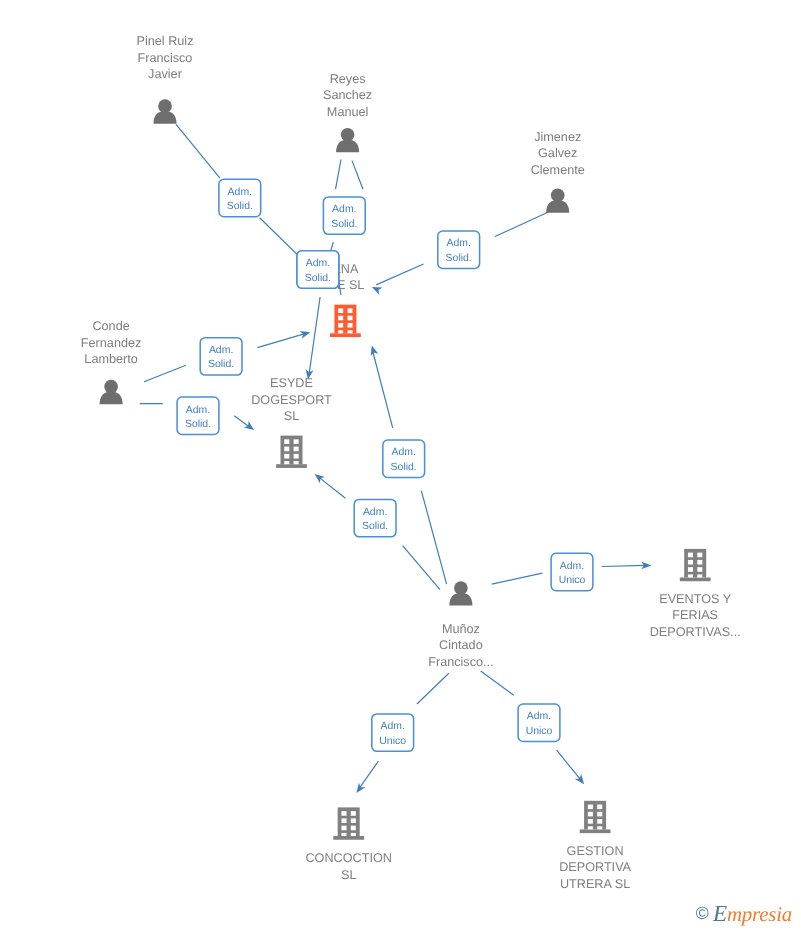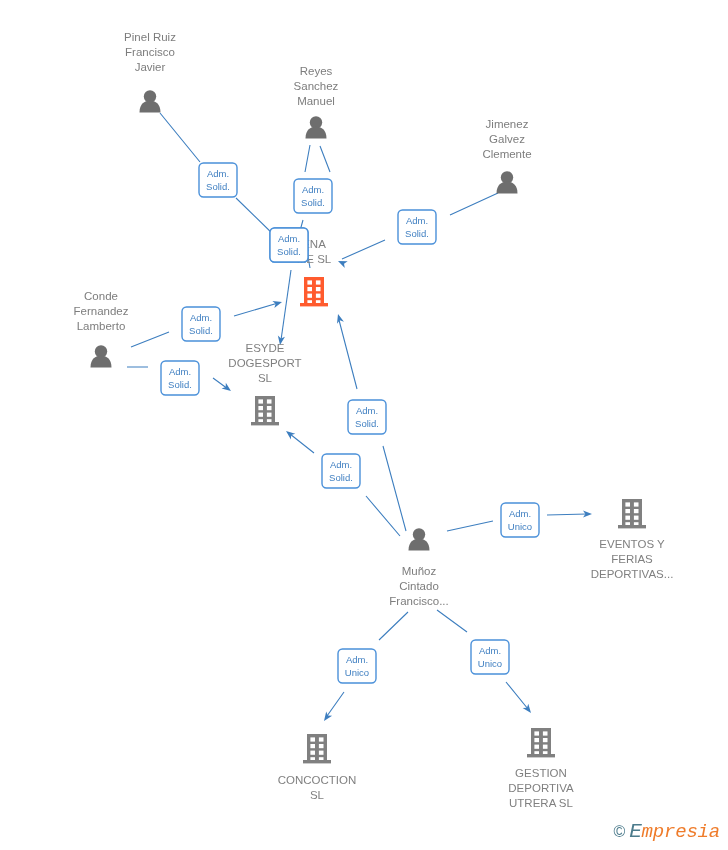--- a/index.html
+++ b/index.html
@@ -67,21 +67,21 @@
     align-items: center;
     gap: 4px;
     user-select: none;
   }
   #watermark .wm-c {
     font-family: "Liberation Sans", sans-serif;
     font-size: 16px;
     color: #4c7b8c;
   }
   #watermark .wm-word {
-    font-family: Liberation Mono, monospace;
+    font-family: Liberation Serif, serif;
     font-style: italic;
     font-size: 19px;
     color: #ef7c2b;
     letter-spacing: -0.2px;
   }
   #watermark .wm-word .wm-cap {
     color: #4c7b8c;
     font-size: 21px;
   }
 </style>

